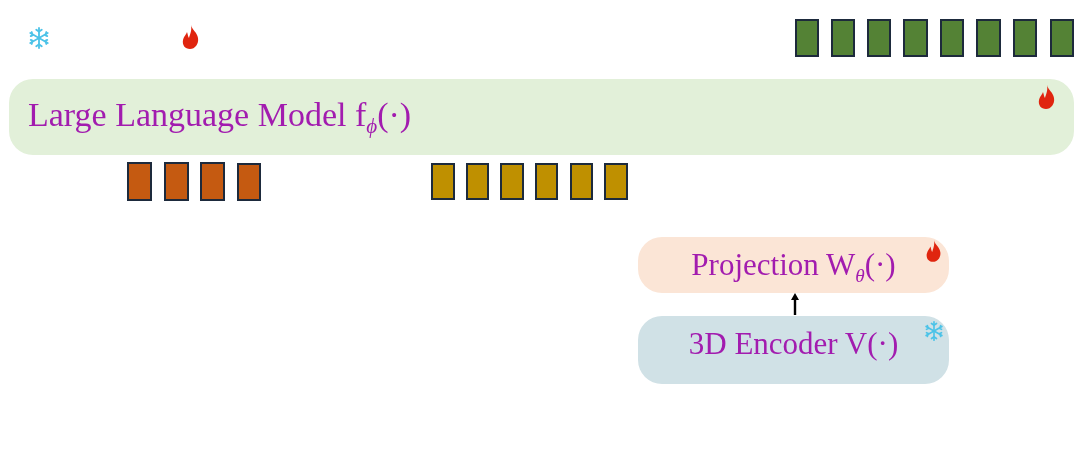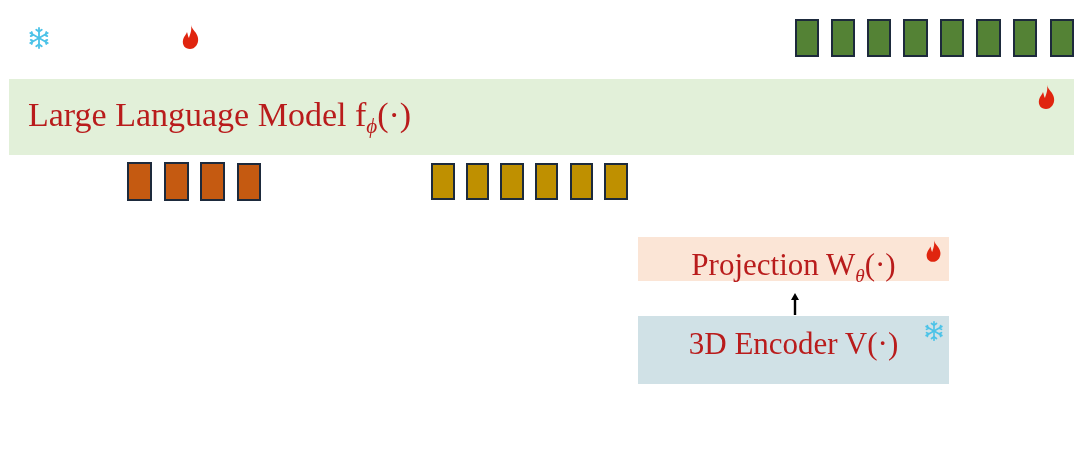--- a/index.html
+++ b/index.html
@@ -3,24 +3,24 @@
 <meta charset="utf-8">
 <style>
   html, body { margin: 0; padding: 0; background: #ffffff; }
   body { width: 1076px; height: 450px; position: relative; overflow: hidden;
          font-family: "Liberation Serif", "DejaVu Serif", serif; }
   .token { position: absolute; width: 20px; height: 34px; box-sizing: border-box;
            border: 2px solid #1d2a3c; }
   .tok-out { background: #548235; }
   .tok-text { background: #c55a11; }
   .tok-3d { background: #bf9000; }
-  .box { position: absolute; border-radius: 0; box-sizing: border-box; color: #b91c1c; }
+  .box { position: absolute; border-radius: 24px; box-sizing: border-box; color: #a21caf; }
   .llm { left: 9px; top: 79px; width: 1065px; height: 76px; background: #e2f0d9; }
   .llm .label { position: absolute; left: 19px; top: 16px; font-size: 34px; line-height: 40px; white-space: nowrap; }
-  .proj { left: 638px; top: 237px; width: 311px; height: 44px; background: #fbe5d6; }
+  .proj { left: 638px; top: 237px; width: 311px; height: 56px; background: #fbe5d6; }
   .enc { left: 638px; top: 316px; width: 311px; height: 68px; background: #d0e1e6; }
   .box .mlabel { position: absolute; left: 0; width: 100%; text-align: center; top: 9px;
                  font-size: 31px; line-height: 38px; white-space: nowrap; }
   .sub { font-style: italic; font-size: 0.62em; vertical-align: -0.35em; }
   .icon { position: absolute; display: inline-block; }
   .arrow { position: absolute; left: 791px; top: 293px; width: 8px; height: 22px; }
 </style>
 </head>
 <body>
 

